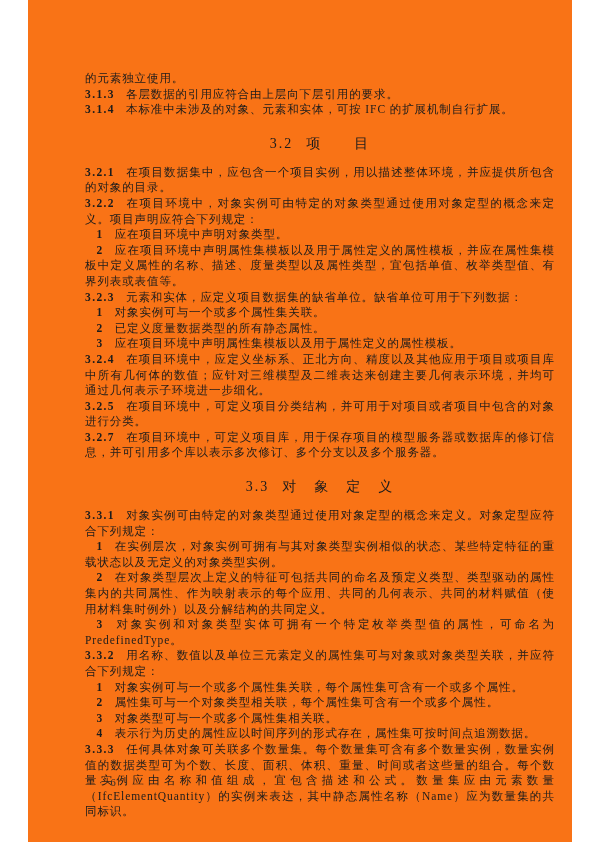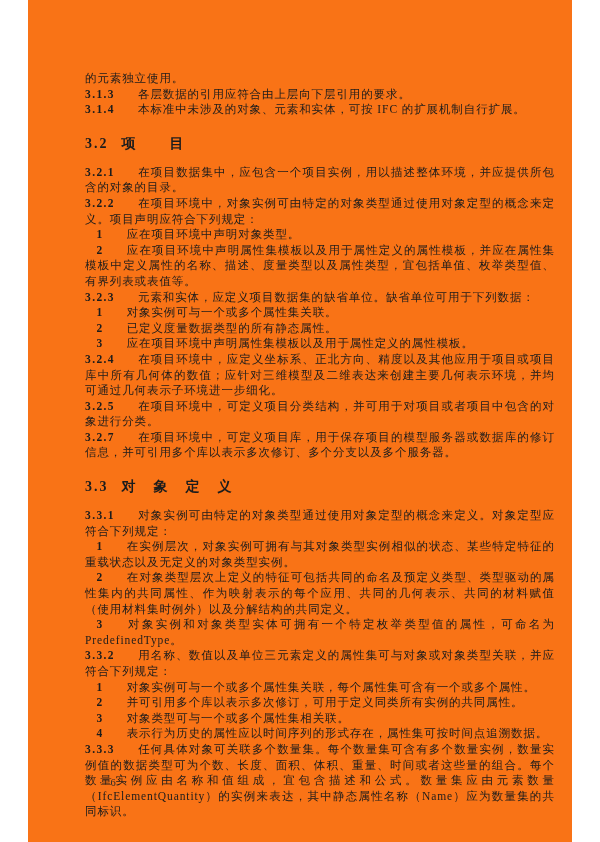--- a/index.html
+++ b/index.html
@@ -22,27 +22,27 @@
   .content p {
     margin: 0;
     font-size: 11.5px;
     line-height: 15.6px;
     letter-spacing: 0.9px;
     text-align: justify;
   }
   p.sub { text-indent: 1em; }
   .cnum {
     font-weight: bold;
-    margin-right: 23px;
+    margin-right: 11px;
     letter-spacing: 1.4px;
   }
   .sec-heading {
     margin: 15px 0 11px 0;
-    text-align: left;
-    font-weight: bold;
+    text-align: center;
+    font-weight: normal;
     font-size: 14px;
     line-height: 21px;
     letter-spacing: 2px;
   }
   .sec-heading .hnum { margin-right: 13px; }
   .footer {
     position: absolute;
     left: 67px;
     top: 777px;
     font-size: 10.5px;
@@ -95,21 +95,21 @@
     <p class="sub"><span class="cnum">1</span><span>在实例层次，对象实例可拥有与其对象类型实例相似的状态、某些特定特征的重载状态以及无定义的对象类型实例。</span></p>
 
     <p class="sub"><span class="cnum">2</span><span>在对象类型层次上定义的特征可包括共同的命名及预定义类型、类型驱动的属性集内的共同属性、作为映射表示的每个应用、共同的几何表示、共同的材料赋值（使用材料集时例外）以及分解结构的共同定义。</span></p>
 
     <p class="sub"><span class="cnum">3</span><span>对象实例和对象类型实体可拥有一个特定枚举类型值的属性，可命名为 PredefinedType。</span></p>
 
     <p class="clause"><span class="cnum">3.3.2</span><span>用名称、数值以及单位三元素定义的属性集可与对象或对象类型关联，并应符合下列规定：</span></p>
 
     <p class="sub"><span class="cnum">1</span><span>对象实例可与一个或多个属性集关联，每个属性集可含有一个或多个属性。</span></p>
 
-    <p class="sub"><span class="cnum">2</span><span>并可引用多个库以表示多次修订，可用于定义同类所有实例的共同属性。</span></p>
+    <p class="sub"><span class="cnum">2</span><span>属性集可与一个对象类型相关联，每个属性集可含有一个或多个属性。</span></p>
 
     <p class="sub"><span class="cnum">3</span><span>对象类型可与一个或多个属性集相关联。</span></p>
 
     <p class="sub"><span class="cnum">4</span><span>表示行为历史的属性应以时间序列的形式存在，属性集可按时间点追溯数据。</span></p>
 
     <p class="clause"><span class="cnum">3.3.3</span><span>任何具体对象可关联多个数量集。每个数量集可含有多个数量实例，数量实例值的数据类型可为个数、长度、面积、体积、重量、时间或者这些量的组合。每个数量实例应由名称和值组成，宜包含描述和公式。数量集应由元素数量（IfcElementQuantity）的实例来表达，其中静态属性名称（Name）应为数量集的共同标识。</span></p>
 
   </div>
 
   <div class="footer"><span>·</span><span>6</span><span>·</span></div>

